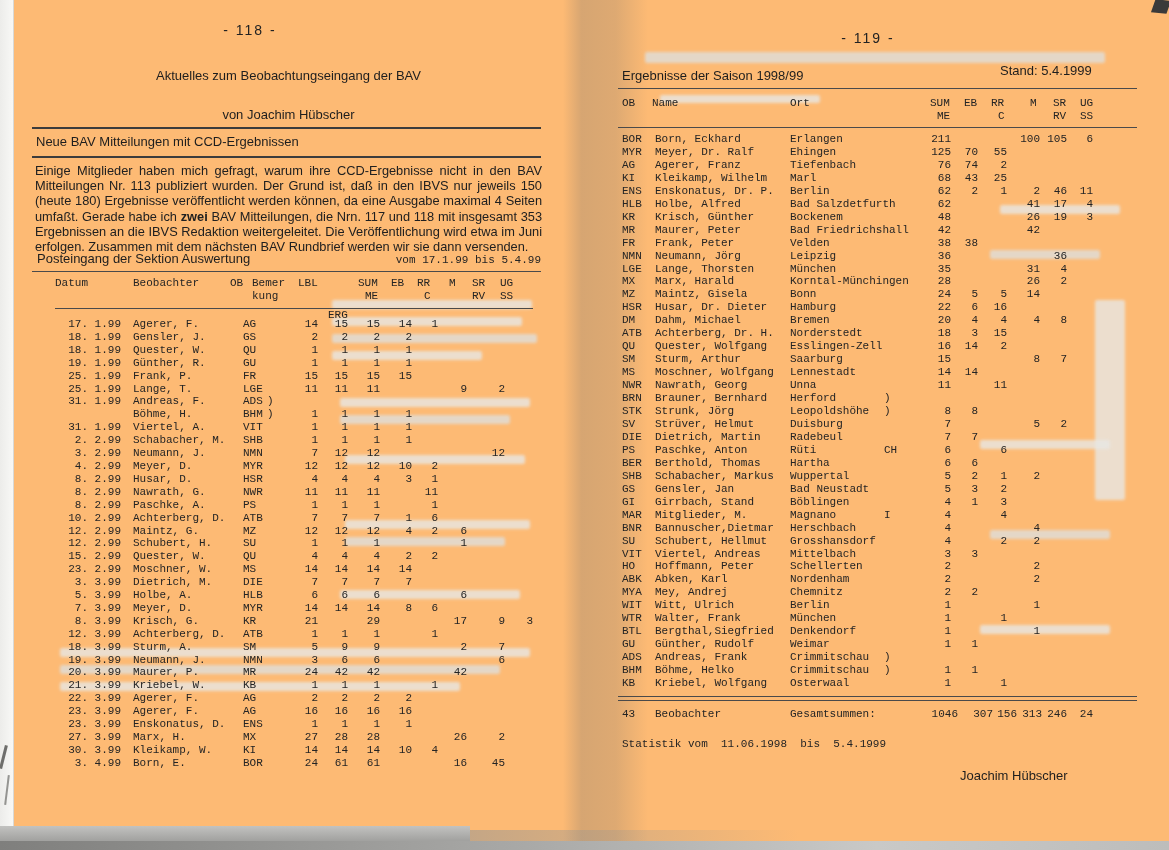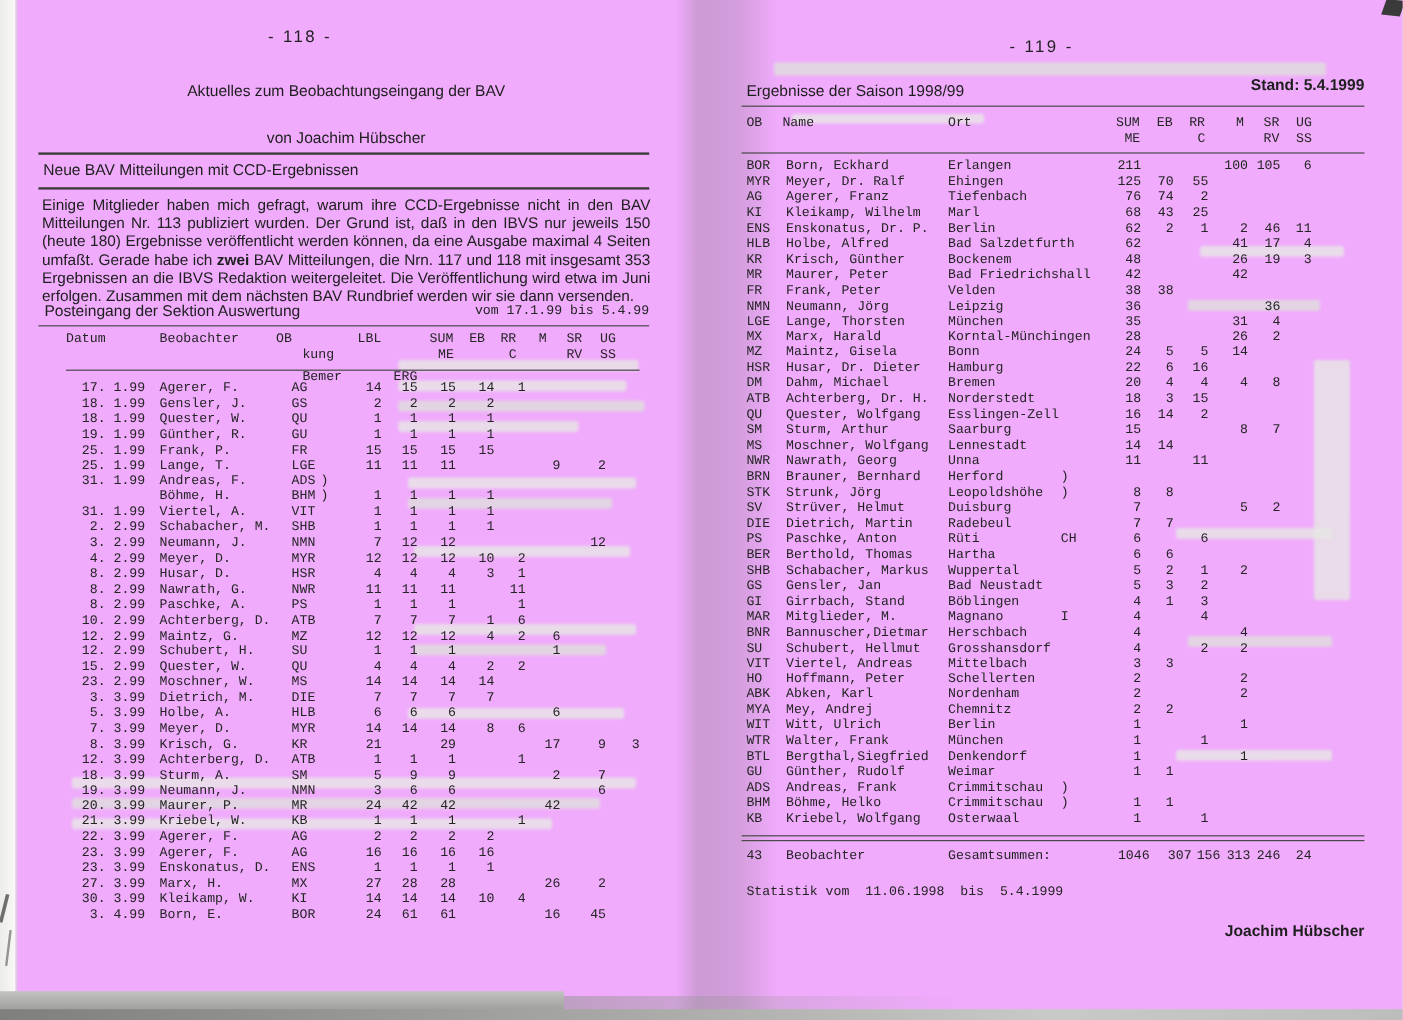--- a/index.html
+++ b/index.html
@@ -1,23 +1,23 @@
 <!DOCTYPE html>
 <html><head>
 <meta charset="utf-8">
 <style>
   html,body{margin:0;padding:0;background:#e9e9e7;}
-  #scan{position:relative;width:1169px;height:850px;background:#f0abfc;overflow:hidden;
+  #scan{position:relative;width:1169px;height:850px;background:#fdba74;overflow:hidden;
         font-family:"Liberation Sans",sans-serif;color:#1e1e1e;}
   .abs{position:absolute;}
   .mono{font-family:"Liberation Mono","DejaVu Sans Mono",monospace;font-size:11px;color:#242424;white-space:pre;}
   .rule{position:absolute;height:1.5px;background:#3c3c3c;}
   .rule.thin{height:1px;background:#4a4a4a;}
   .center{text-align:center;}
-  .right{text-align:right;font-weight:bold;}
+  .right{text-align:left;}
   
   .lrows{position:absolute;left:55px;top:318px;}
   .lrow{display:grid;grid-template-columns:66px 112px 34px 18px 33px 30px 32px 32px 26px 29px 38px 28px;
         font-family:"Liberation Mono","DejaVu Sans Mono",monospace;font-size:11px;line-height:12.9px;
         color:#242424;white-space:pre;}
   
   .rrows{position:absolute;left:622px;top:133px;}
   .rrow{display:grid;grid-template-columns:33px 135px 94px 26px 41px 27px 29px 33px 27px 26px;
         font-family:"Liberation Mono","DejaVu Sans Mono",monospace;font-size:11px;line-height:12.95px;
         color:#242424;white-space:pre;}
@@ -95,21 +95,21 @@
   <div class="para"><span>Einige Mitglieder haben mich gefragt, warum ihre CCD-Ergebnisse nicht in den BAV Mitteilungen Nr. 113 publiziert wurden. Der Grund ist, daß in den IBVS nur jeweils 150 (heute 180) Ergebnisse veröffentlicht werden können, da eine Ausgabe maximal 4 Seiten umfaßt. Gerade habe ich </span><b>zwei</b><span> BAV Mitteilungen, die Nrn. 117 und 118 mit insgesamt 353 Ergebnissen an die IBVS Redaktion weitergeleitet. Die Veröffentlichung wird etwa im Juni erfolgen. Zusammen mit dem nächsten BAV Rundbrief werden wir sie dann versenden.</span></div>
 
   <div class="abs" style="left:37px;top:251px;font-size:13px;">Posteingang der Sektion Auswertung</div>
   <div class="abs mono" style="left:395px;top:254px;width:146px;text-align:right;">vom 17.1.99 bis 5.4.99</div>
   <div class="rule thin" style="left:32px;top:271px;width:509px;"></div>
 
   <div>
     <span class="abs mono" style="left:55px;top:277px;">Datum</span>
     <span class="abs mono" style="left:133px;top:277px;">Beobachter</span>
     <span class="abs mono" style="left:230px;top:277px;">OB</span>
-    <span class="abs mono" style="left:252px;top:277px;margin-top:32px;">Bemer</span>
+    <span class="abs mono" style="left:252px;top:277px;">Bemer</span>
     <span class="abs mono" style="left:252px;top:290px;">kung</span>
     <span class="abs mono" style="left:298px;top:277px;">LBL</span>
     <span class="abs mono" style="left:328px;top:277px;margin-top:32px;">ERG</span>
     <span class="abs mono" style="left:358px;top:277px;">SUM</span>
     <span class="abs mono" style="left:365px;top:290px;">ME</span>
     <span class="abs mono" style="left:391px;top:277px;">EB</span>
     <span class="abs mono" style="left:417px;top:277px;">RR</span>
     <span class="abs mono" style="left:424px;top:290px;">C</span>
     <span class="abs mono" style="left:449px;top:277px;">M</span>
     <span class="abs mono" style="left:472px;top:277px;">SR</span>

